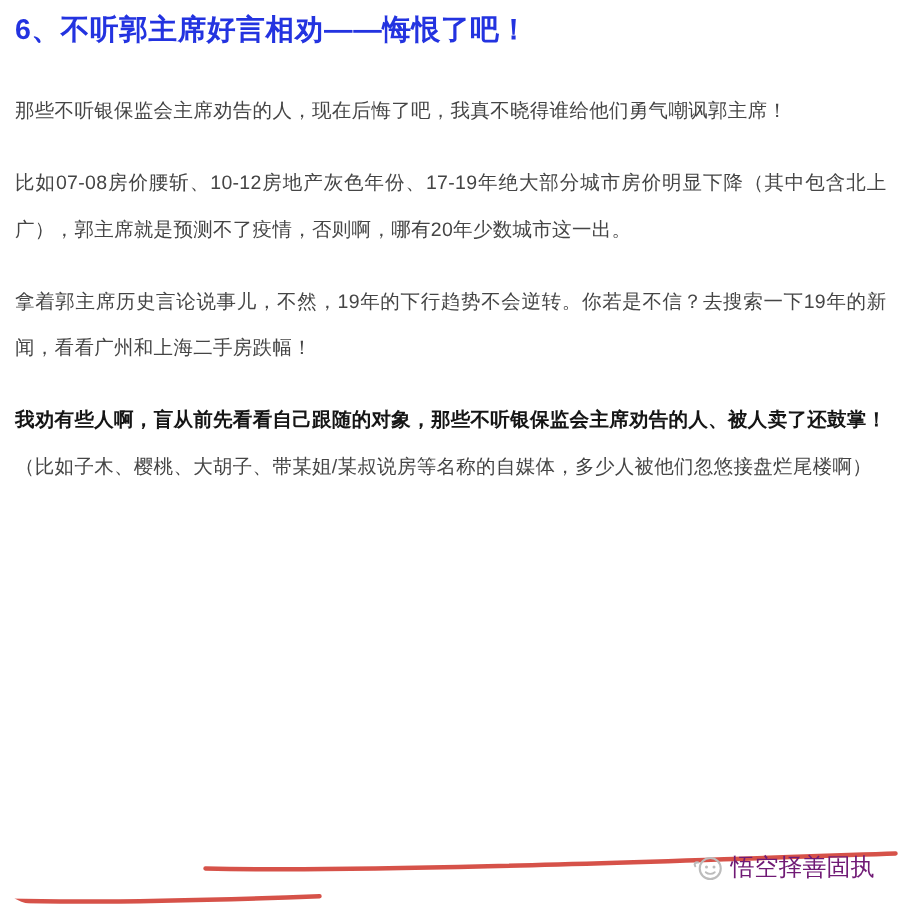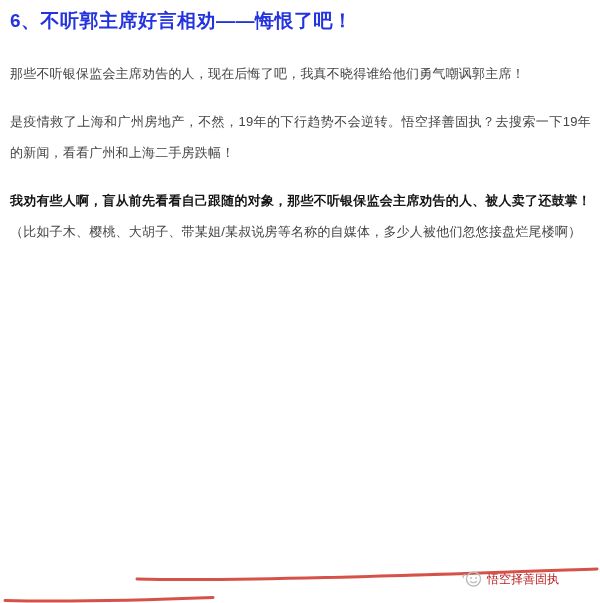--- a/index.html
+++ b/index.html
@@ -9,20 +9,21 @@
   }
   .page {
     position: relative;
     width: 600px;
     height: 603px;
     box-sizing: border-box;
     padding: 10px 9px 0 10px;
     background: #ffffff;
     overflow: hidden;
     font-family: "Liberation Sans", "DejaVu Sans", sans-serif;
+    border-radius: 23px;
   }
   .article-title {
     margin: 0 0 26px 0;
     font-size: 19px;
     line-height: 22px;
     font-weight: 700;
     color: #2333e0;
     letter-spacing: 0.5px;
   }
   .para {
@@ -45,22 +46,22 @@
     height: 603px;
     pointer-events: none;
   }
   .watermark {
     position: absolute;
     left: 461px;
     top: 569px;
     display: flex;
     align-items: center;
     gap: 4px;
-    color: #b91c1c;
-    font-size: 12px;
+    color: #701a75;
+    font-size: 16px;
     line-height: 20px;
     white-space: nowrap;
     text-align: center;
   }
   .watermark .wm-icon {
     width: 22px;
     height: 20px;
     flex: 0 0 auto;
   }
 </style>
@@ -70,23 +71,26 @@
 <div class="page">
 
   <h1 class="article-title">6、不听郭主席好言相劝——悔恨了吧！</h1>
 
   <p class="para">
     <span>那些不听银保监会主席劝告的人，现在后悔了吧，我真不晓得谁给他们勇气嘲讽郭主席！</span>
   </p>
 
 
 
+  <p class="para">
+    <span>比如07-08房价腰斩、10-12房地产灰色年份、17-19年绝大部分城市房价明显下降（其中包含北上广），郭主席就是预测不了疫情，否则啊，哪有20年少数城市这一出。</span>
+  </p>
 
   <p class="para">
-    <span>是疫情救了上海和广州房地产，不然，19年的下行趋势不会逆转。悟空择善固执？去搜索一下19年的新闻，看看广州和上海二手房跌幅！</span>
+    <span>拿着郭主席历史言论说事儿，不然，19年的下行趋势不会逆转。你若是不信？去搜索一下19年的新闻，看看广州和上海二手房跌幅！</span>
   </p>
 
   <p class="para">
     <span class="seg-bold">我劝有些人啊，盲从前先看看自己跟随的对象，那些不听银保监会主席劝告的人、被人卖了还鼓掌！</span><span>（比如子木、樱桃、大胡子、带某姐/某叔说房等名称的自媒体，多少人被他们忽悠接盘烂尾楼啊）</span>
   </p>
 
   <svg class="annotation-overlay" viewBox="0 0 600 603" xmlns="http://www.w3.org/2000/svg">
     <path d="M137,579 C 240,581.5 420,575 597,569" fill="none" stroke="#d23f35" stroke-width="3" stroke-linecap="round" opacity="0.9"></path>
     <path d="M5,600.5 C 70,602 160,599.5 213,597.5" fill="none" stroke="#d23f35" stroke-width="3" stroke-linecap="round" opacity="0.9"></path>
   </svg>

